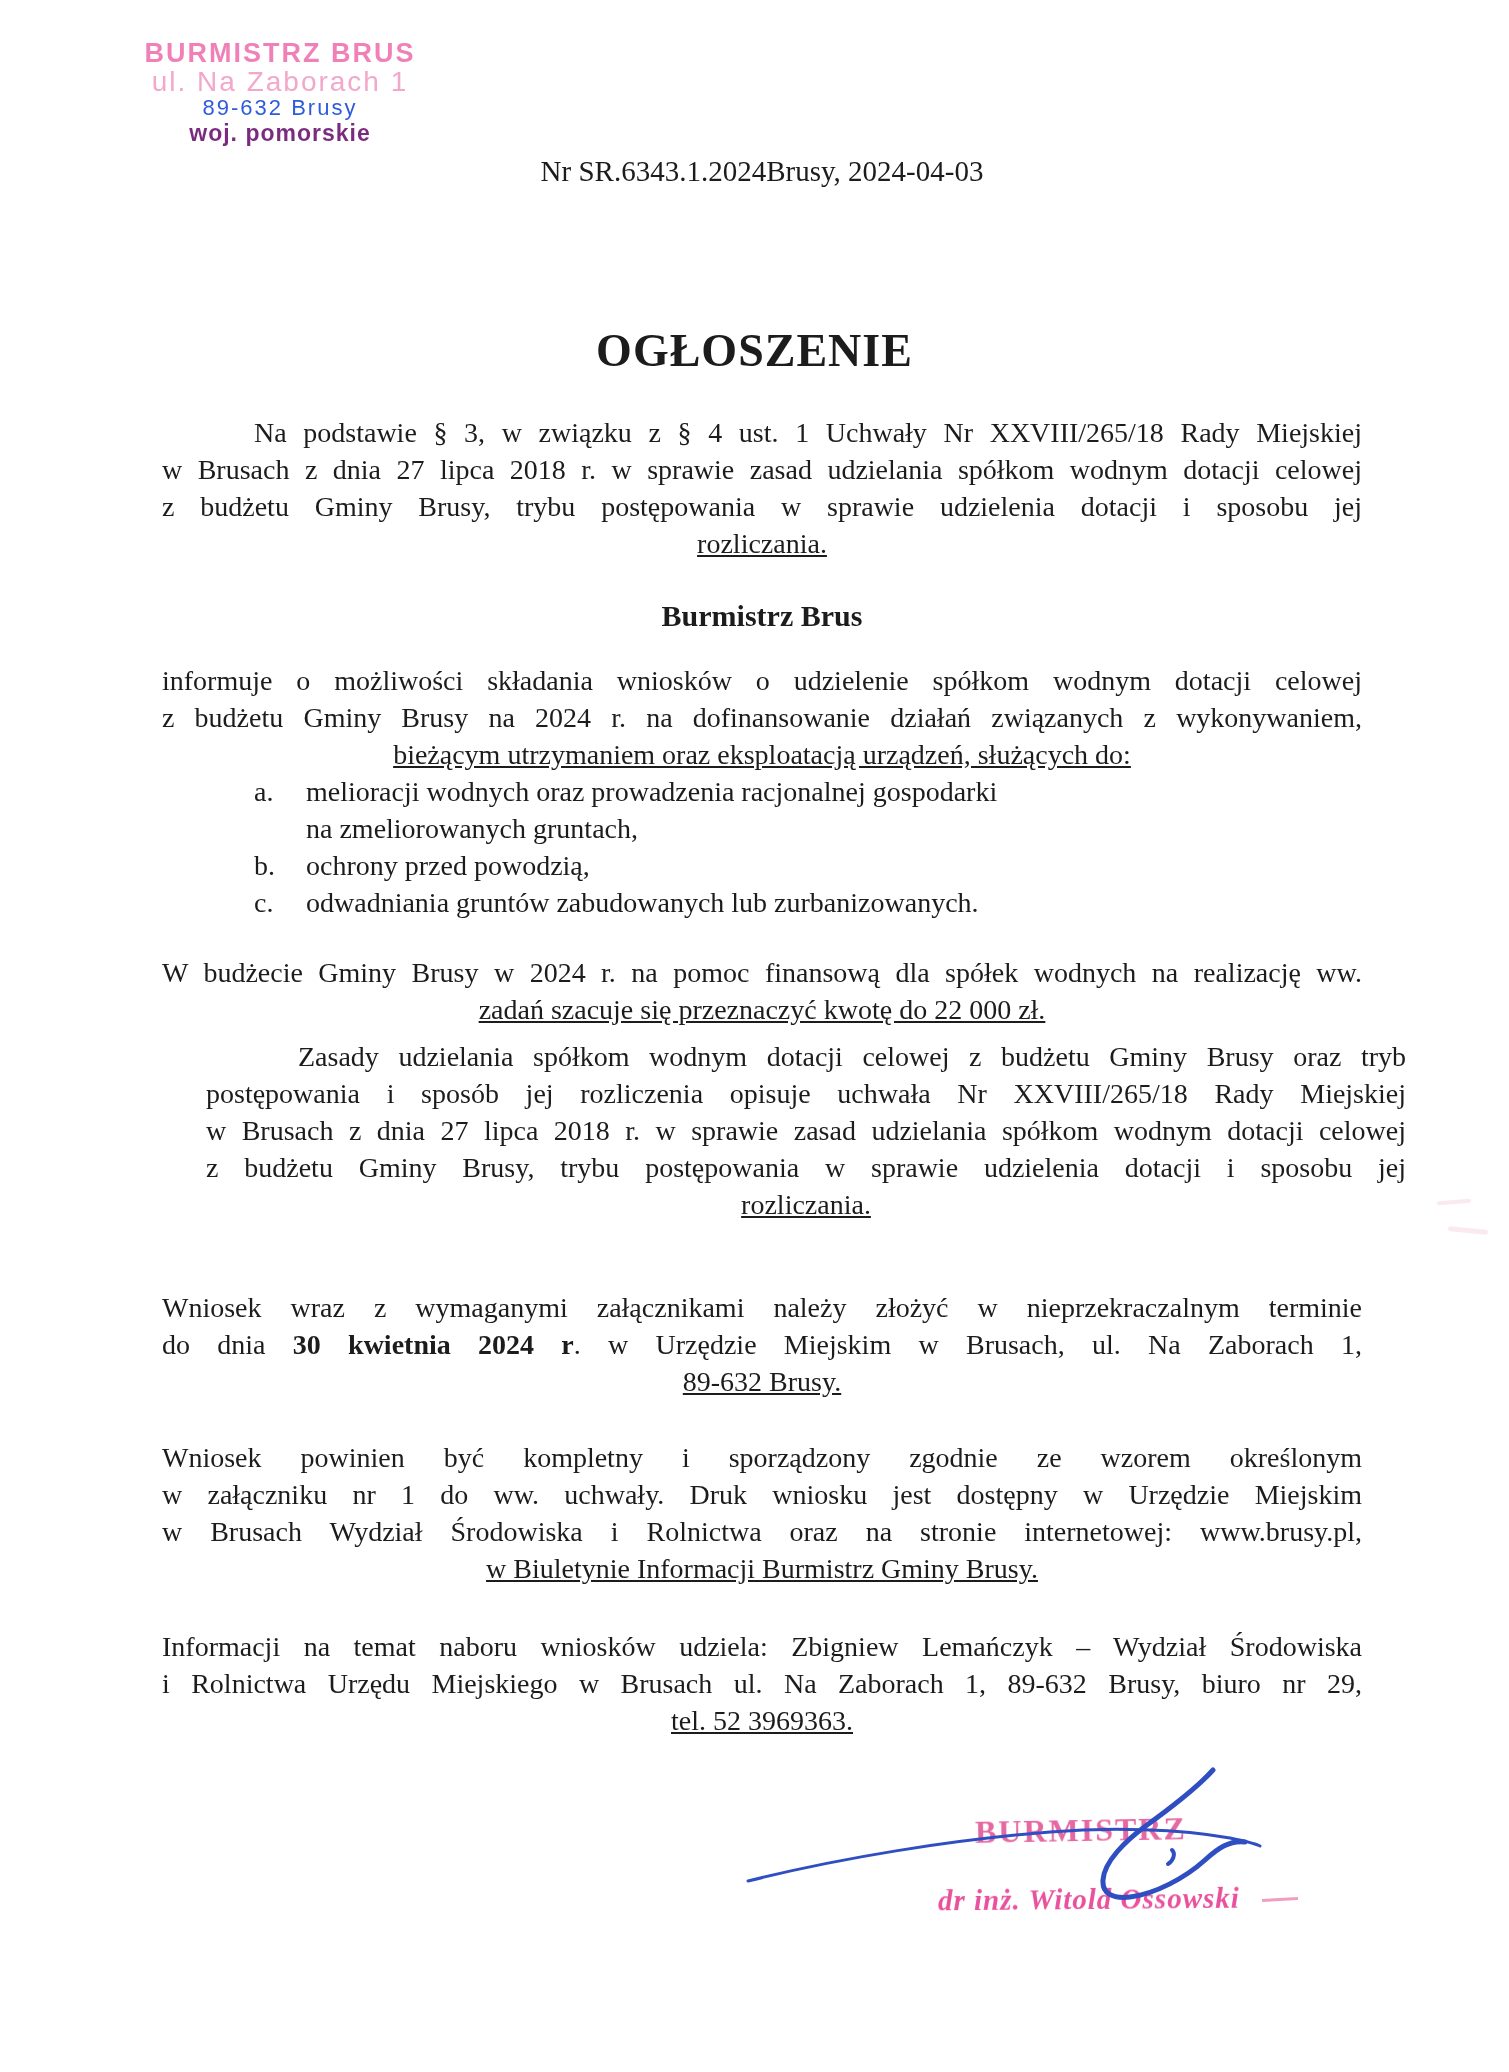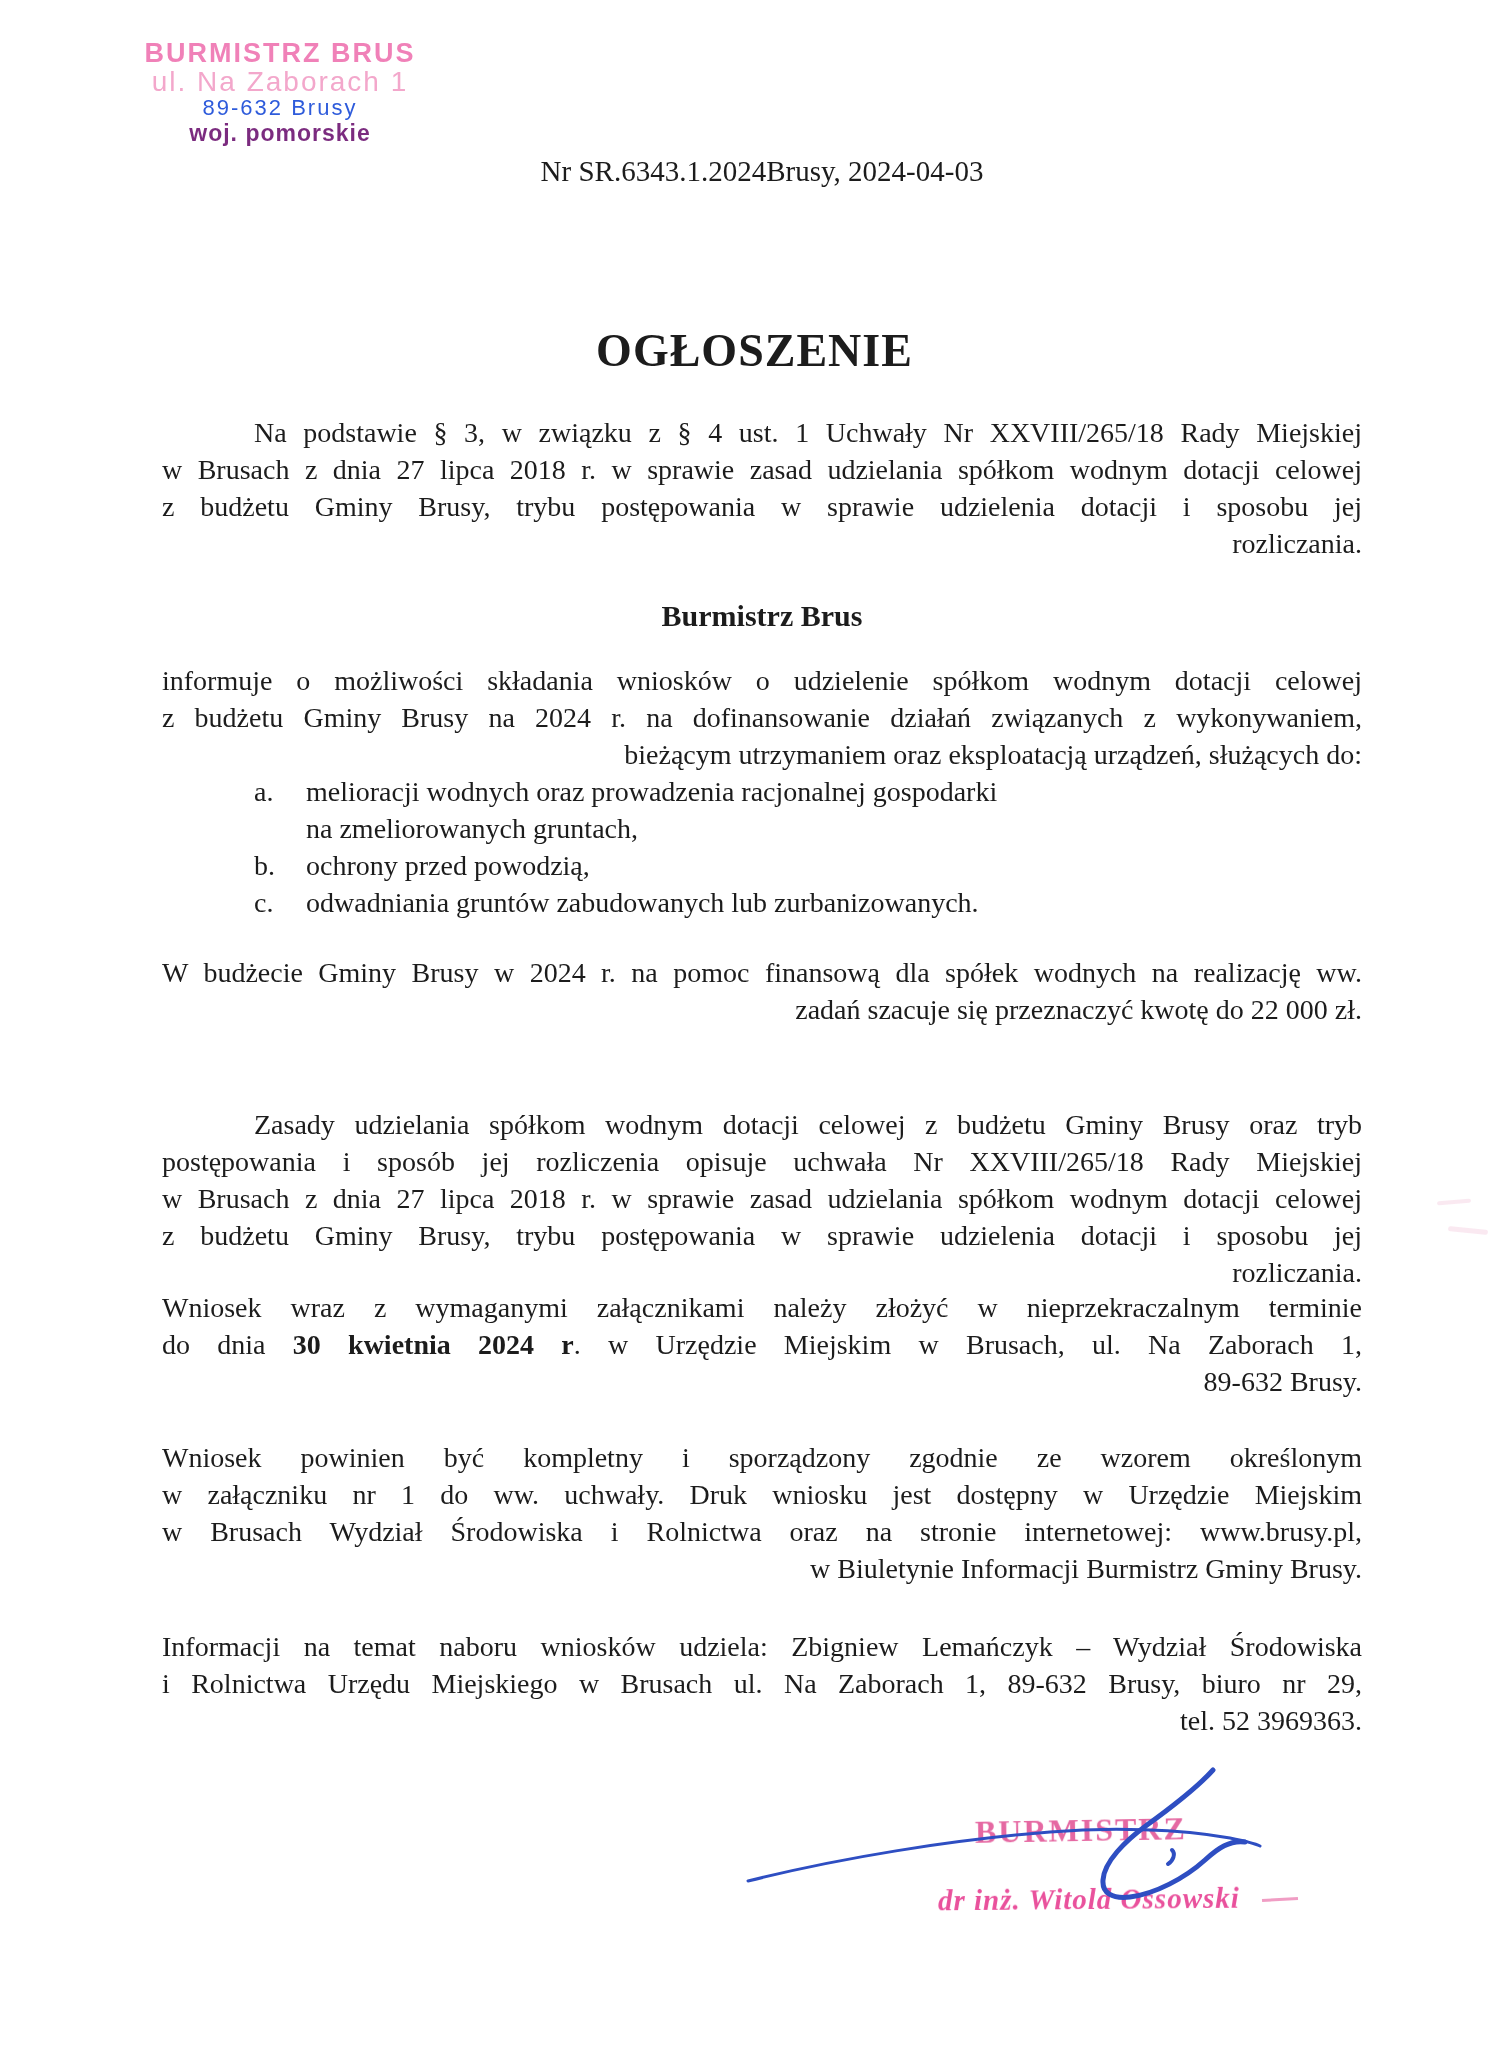--- a/index.html
+++ b/index.html
@@ -22,28 +22,28 @@
     display:flex;justify-content:center;font-size:29px;line-height:37px;
   }
   
   .doc-title{
     position:absolute;left:0;top:324px;width:1509px;text-align:center;
     font-size:46px;font-weight:bold;letter-spacing:1px;
   }
   
   .para{position:absolute;left:162px;width:1200px;font-size:28px;line-height:37px;}
   .tl-just{text-align:justify;text-align-last:justify;}
-  .tl-last{text-align:right;}
+  .tl-last{text-align:center;text-decoration:underline;}
   .h2{position:absolute;left:162px;width:1200px;top:597px;text-align:center;
       font-size:30px;font-weight:bold;line-height:37px;}
   #p1{top:414px;}
   #p2{top:662px;}
   #list{top:773px;}
   #p3{top:954px;}
-  #p4{top:1106px;}
+  #p4{top:1038px;margin-left:44px;}
   #p5{top:1289px;}
   #p6{top:1439px;}
   #p7{top:1628px;}
   .li{display:flex;}
   .li-marker{display:inline-block;padding-left:92px;width:52px;flex:0 0 144px;box-sizing:border-box;}
   .li-text{flex:1;}
   
   .sig-svg{position:absolute;left:680px;top:1752px;}
   .sig-role{
     position:absolute;left:975px;top:1812px;font-size:32px;font-weight:bold;

